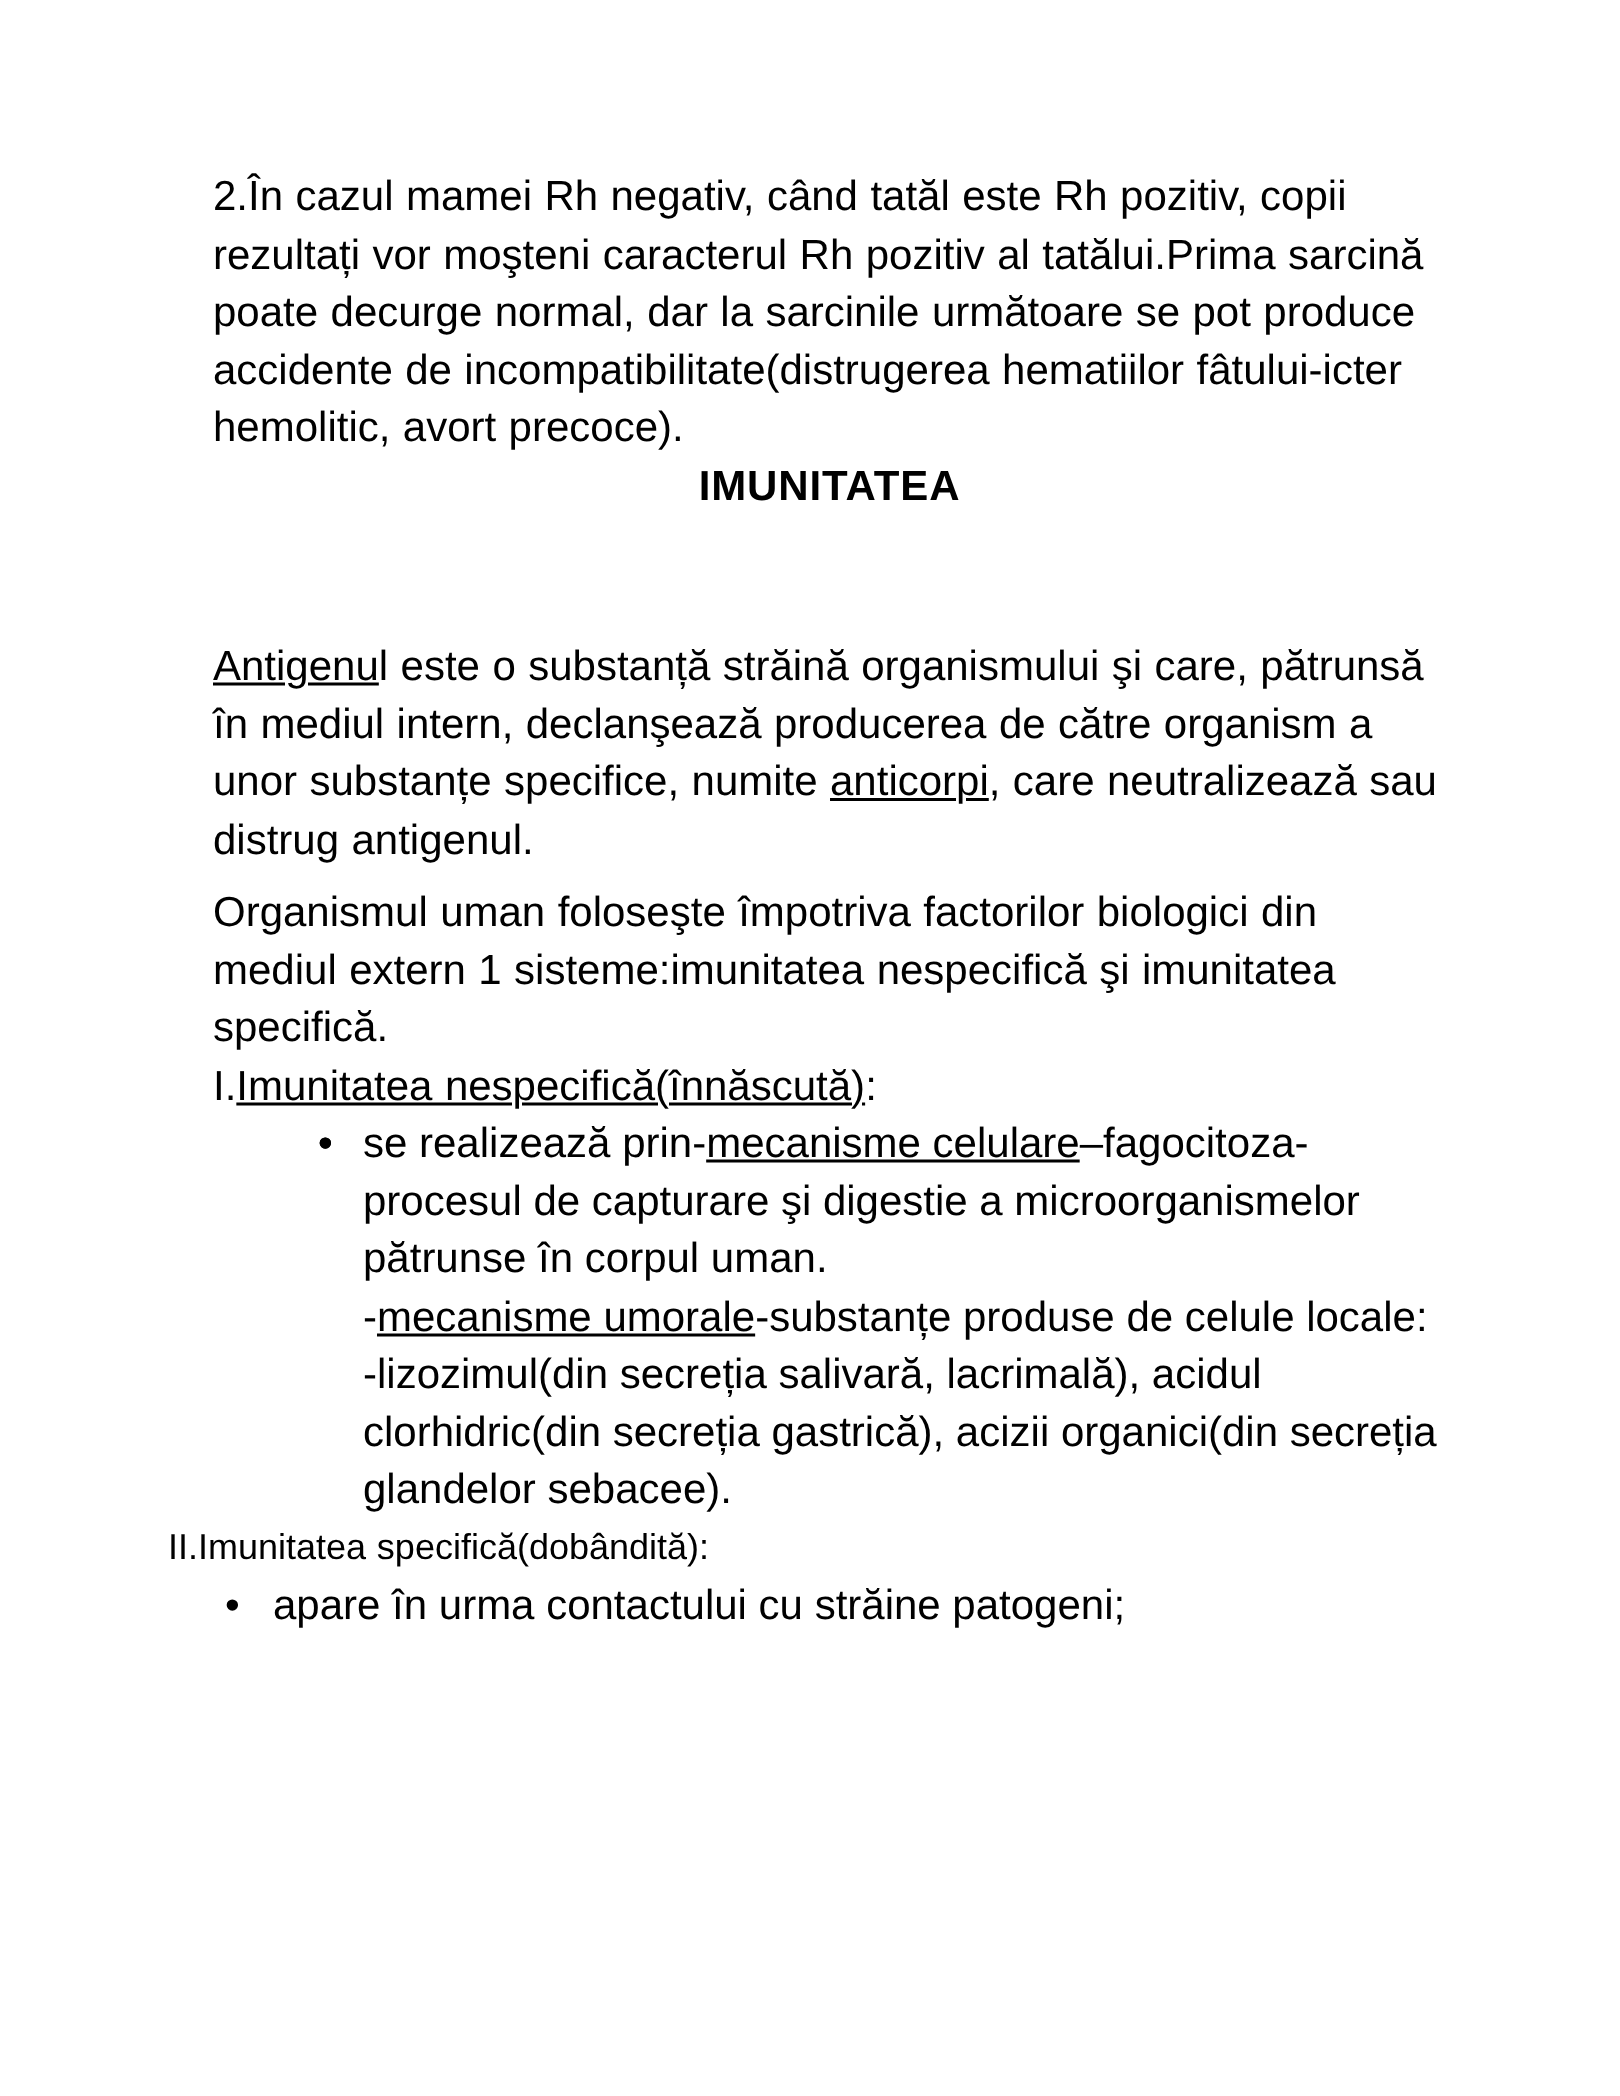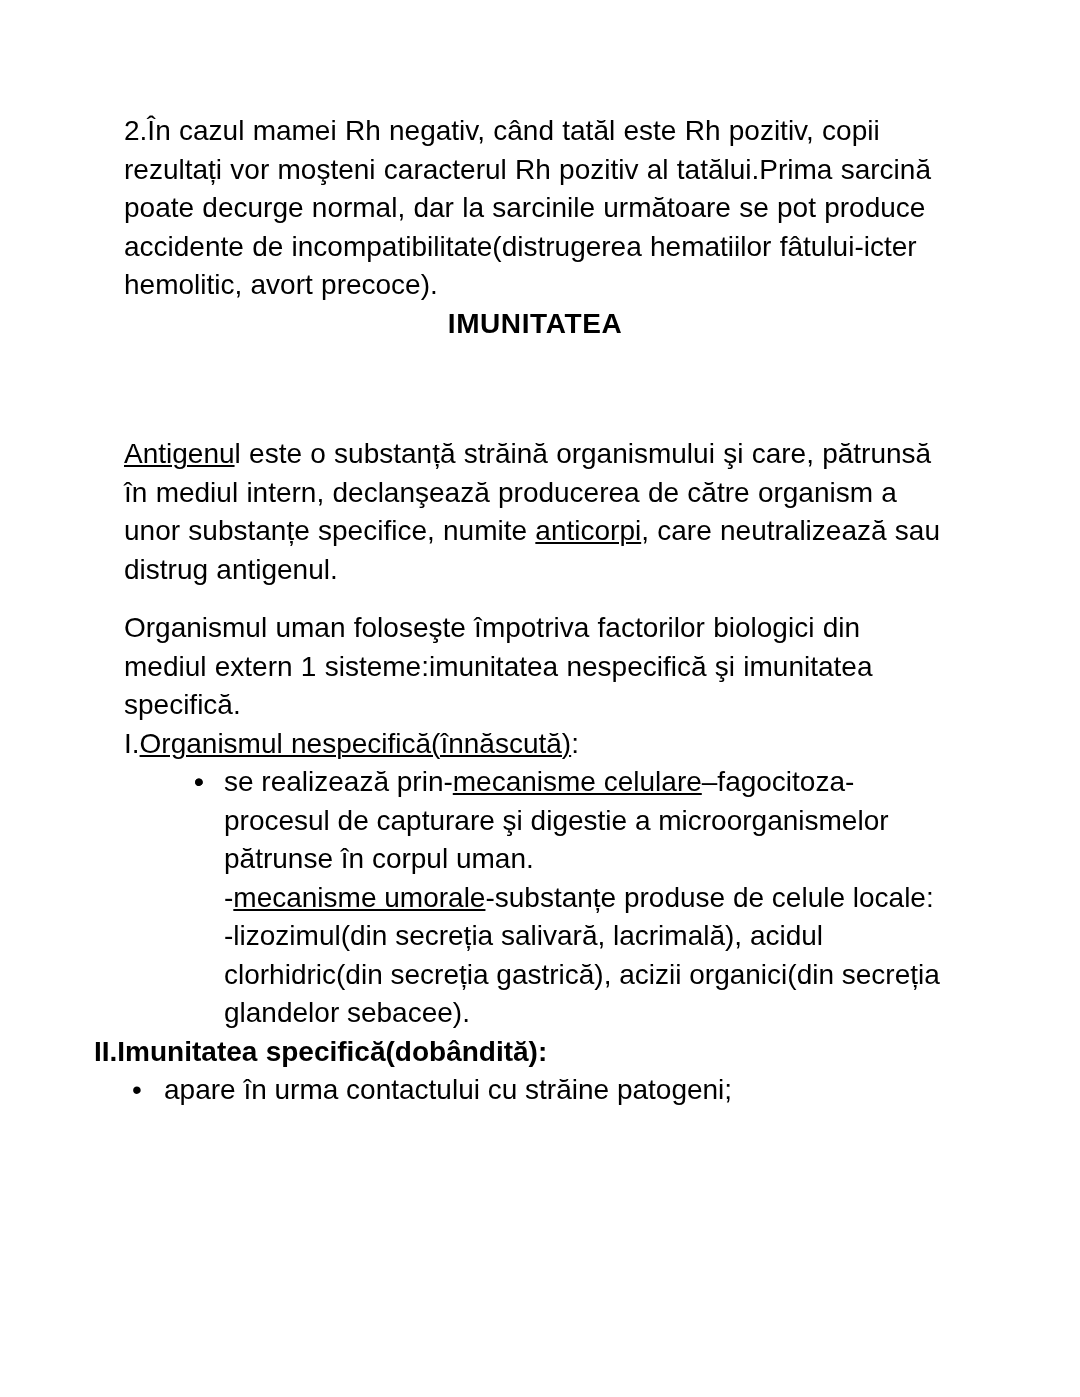--- a/index.html
+++ b/index.html
@@ -22,42 +22,42 @@
     position: absolute;
     left: 0;
     top: 0;
     width: 1080px;
     height: 1397px;
     background: #ffffff;
   }
 
   .content {
     position: absolute;
-    left: 92px;
+    left: 110px;
     top: 112px;
     width: 864px;
   }
 
   p, .para {
     margin: 0;
     font-size: 28px;
     line-height: 38.5px;
     color: #000000;
     text-align: left;
     word-spacing: 0.5px;
   }
 
   
   .body-para {
     margin-left: 32px;
     width: 822px;
   }
 
   .para-gap {
-    margin-top: 20px;
+    margin-top: 10px;
   }
 
   .section-title {
     margin: 0;
     margin-left: 32px;
     width: 822px;
     font-size: 28px;
     line-height: 38.5px;
     font-weight: bold;
     text-align: center;
@@ -73,23 +73,23 @@
     margin-left: 32px;
     width: 822px;
     font-size: 28px;
     line-height: 38.5px;
   }
 
   .heading-bold {
     margin: 0;
     margin-left: 2px;
     width: 852px;
-    font-size: 28px;
+    font-size: 24px;
     line-height: 38.5px;
-    font-weight: bold;
+    font-weight: normal;
   }
 
   ul {
     margin: 0;
     padding: 0;
     list-style: none;
   }
 
   li {
     position: relative;
@@ -160,21 +160,21 @@
 
     <div class="section-title">IMUNITATEA</div>
 
     <div class="blank-line"></div>
 
 
     <p class="para body-para para-gap"><u>Antigenu</u><span>l</span><span> este o substanță străină organismului şi care, pătrunsă în mediul intern, declanşează producerea de către organism a unor substanțe specifice, numite </span><u>anticorpi</u><span>, care neutralizează sau distrug antigenul.</span></p>
 
     <p class="para body-para para-gap">Organismul uman foloseşte împotriva factorilor biologici din mediul extern 1 sisteme:imunitatea nespecifică şi imunitatea specifică.</p>
 
-    <p class="sub-heading para-gap"><span>I.</span><u>Organismul nespecifică(înnăscută)</u><span>:</span></p>
+    <p class="sub-heading para-gap"><span>I.</span><u>Imunitatea nespecifică(înnăscută)</u><span>:</span></p>
 
     <ul class="list-deep">
       <li><span class="marker marker-dot">•</span></li>
 
       <li><span class="marker marker-dot">•</span><span class="nowrap-run">se realizează prin-</span><u>mecanisme celulare</u><span>–fagocitoza-procesul de capturare şi digestie a microorganismelor pătrunse în corpul uman.</span><br><span>-</span><u>mecanisme umorale</u><span>-substanțe produse de celule locale:</span><br><span>-lizozimul(din secreția salivară, lacrimală), acidul clorhidric(din secreția gastrică), acizii organici(din secreția glandelor sebacee).</span></li>
     </ul>
 
     <p class="heading-bold para-gap">II.Imunitatea specifică(dobândită):</p>
 
     <ul class="list-shallow">

